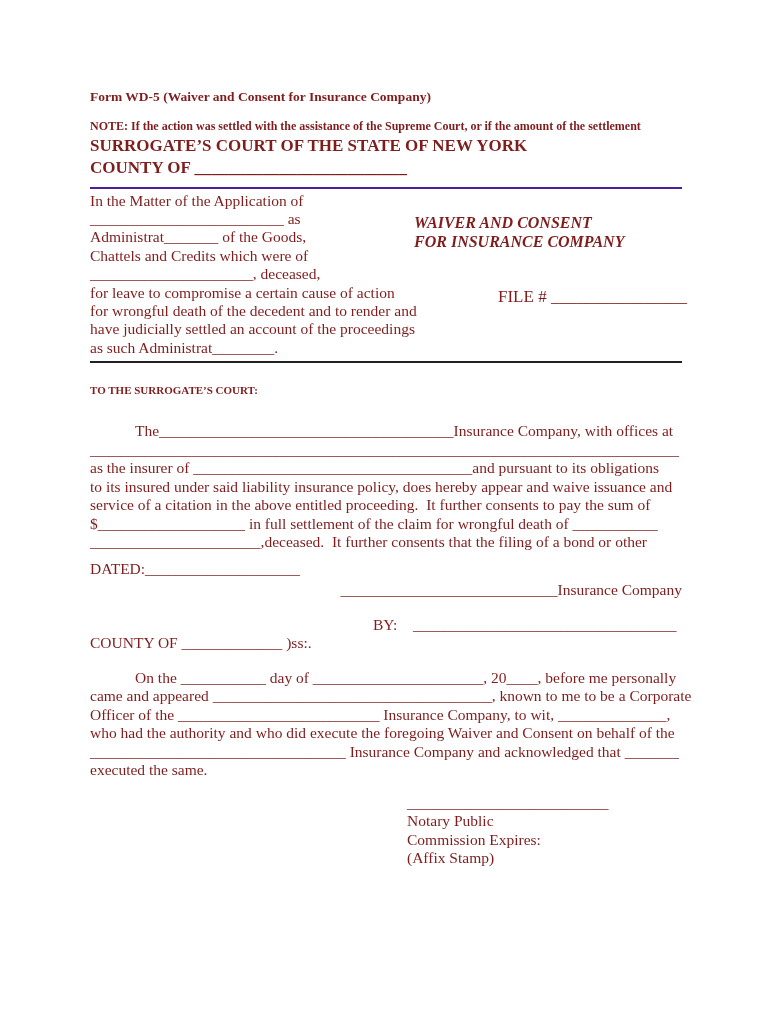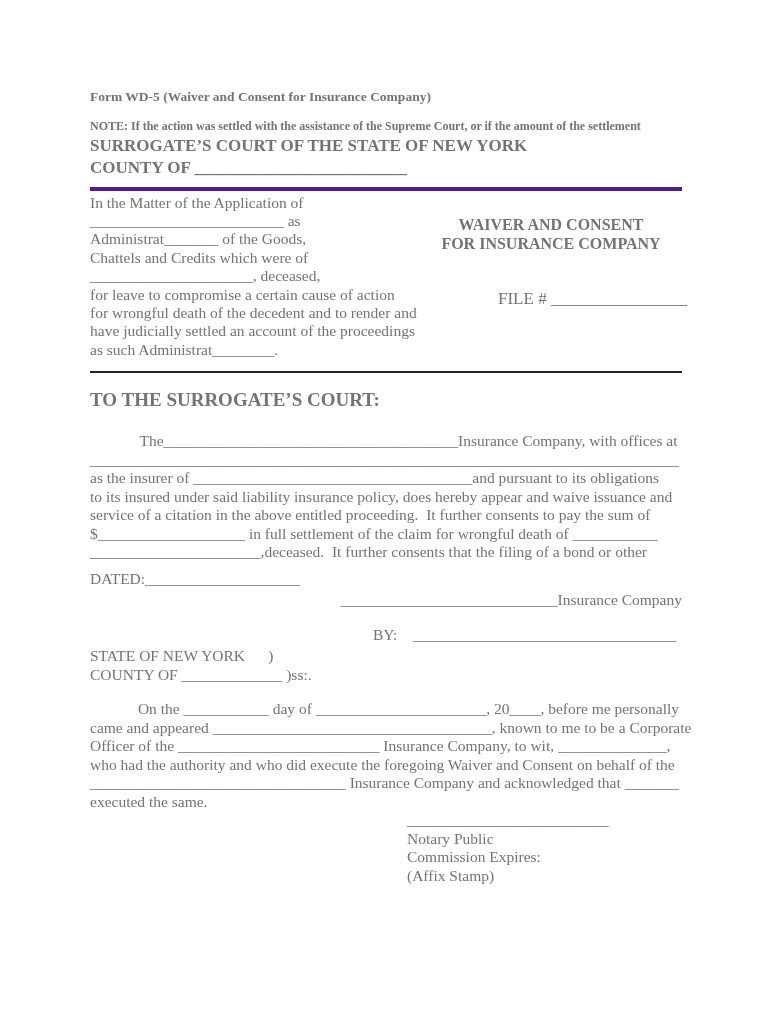--- a/index.html
+++ b/index.html
@@ -2,21 +2,21 @@
 <html><head>
 <meta charset="utf-8">
 <style>
   html, body { margin: 0; padding: 0; background: #ffffff; }
   .sheet {
     position: relative;
     width: 770px;
     height: 1024px;
     background: #ffffff;
     font-family: "Liberation Serif", "DejaVu Serif", serif;
-    color: #737373;
+    color: #7f1d1d;
     overflow: hidden;
   }
   .content {
     position: absolute;
     left: 90px;
     top: 0;
     width: 592px;
   }
   .line {
     white-space: pre;
@@ -40,61 +40,61 @@
   .court-block { }
   .court-line {
     font-size: 17px;
     font-weight: bold;
     line-height: 22.5px;
     white-space: pre;
   }
   .caption {
     position: relative;
     margin-top: 7px;
-    border-top: 4px solid #4c1d95;
+    border-top: 2px solid #4c1d95;
     border-bottom: 2px solid #222;
     padding-top: 3px;
-    padding-bottom: 12px;
+    padding-bottom: 4px;
   }
   .caption .line { line-height: 18.4px; }
   .caption-title {
     position: absolute;
-    left: 311px;
+    left: 324px;
     top: 24px;
     width: 300px;
-    text-align: center;
+    font-style: italic;
   }
   .caption-title .title-line {
     font-size: 16px;
     font-weight: bold;
     line-height: 19px;
     white-space: pre;
   }
   .file-line {
     position: absolute;
     left: 408px;
     top: 98px;
     font-size: 17px;
     white-space: pre;
   }
   .salutation {
     margin-top: 17px;
-    font-size: 19px;
+    font-size: 11px;
     font-weight: bold;
     line-height: 20px;
     white-space: pre;
   }
   .p1 { margin-top: 22px; }
-  .indent { text-indent: 45px; text-align: center; }
+  .indent { text-indent: 45px; }
   .dated-line { margin-top: 8px; }
   .ins-co-line { margin-top: 3px; text-align: right; }
   .by-line { margin-top: 16px; margin-left: 283px; }
   .state-line { margin-top: 3px; }
   .ack-block { margin-top: 16px; }
-  .notary-block { margin-top: 0; margin-left: 317px; }
+  .notary-block { margin-top: 14px; margin-left: 317px; }
 </style>
 </head>
 <body>
 
 <div class="sheet">
   <div class="content">
 
     <div class="form-label">Form WD-5 (Waiver and Consent for Insurance Company)</div>
 
     <div class="note-block">
@@ -136,21 +136,20 @@
       <div class="line">$___________________ in full settlement of the claim for wrongful death of ___________</div>
       <div class="line">______________________,deceased.  It further consents that the filing of a bond or other</div>
     </div>
 
     <div class="line dated-line">DATED:____________________</div>
 
     <div class="line ins-co-line">____________________________Insurance Company</div>
 
     <div class="line by-line">BY:    __________________________________</div>
 
-    <div class="line state-line">STATE OF NEW YORK      )</div>
     <div class="line">COUNTY OF _____________ )ss:.</div>
 
     <div class="ack-block">
       <div class="line indent">On the ___________ day of ______________________, 20____, before me personally</div>
       <div class="line">came and appeared ____________________________________, known to me to be a Corporate</div>
       <div class="line">Officer of the __________________________ Insurance Company, to wit, ______________,</div>
       <div class="line">who had the authority and who did execute the foregoing Waiver and Consent on behalf of the</div>
       <div class="line">_________________________________ Insurance Company and acknowledged that _______</div>
       <div class="line">executed the same.</div>
     </div>

